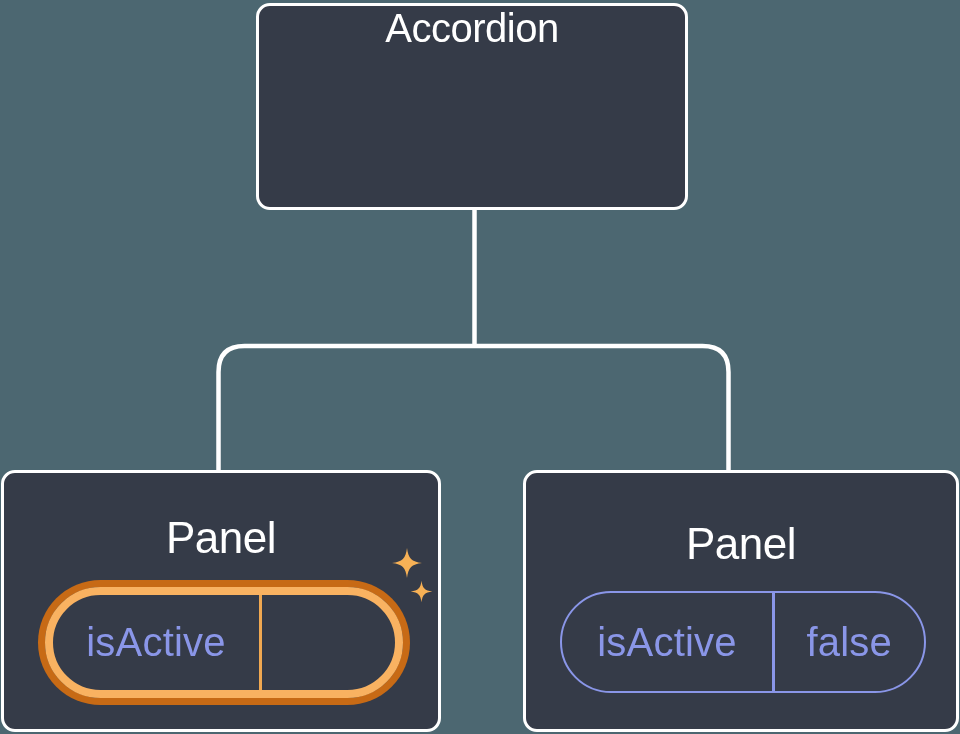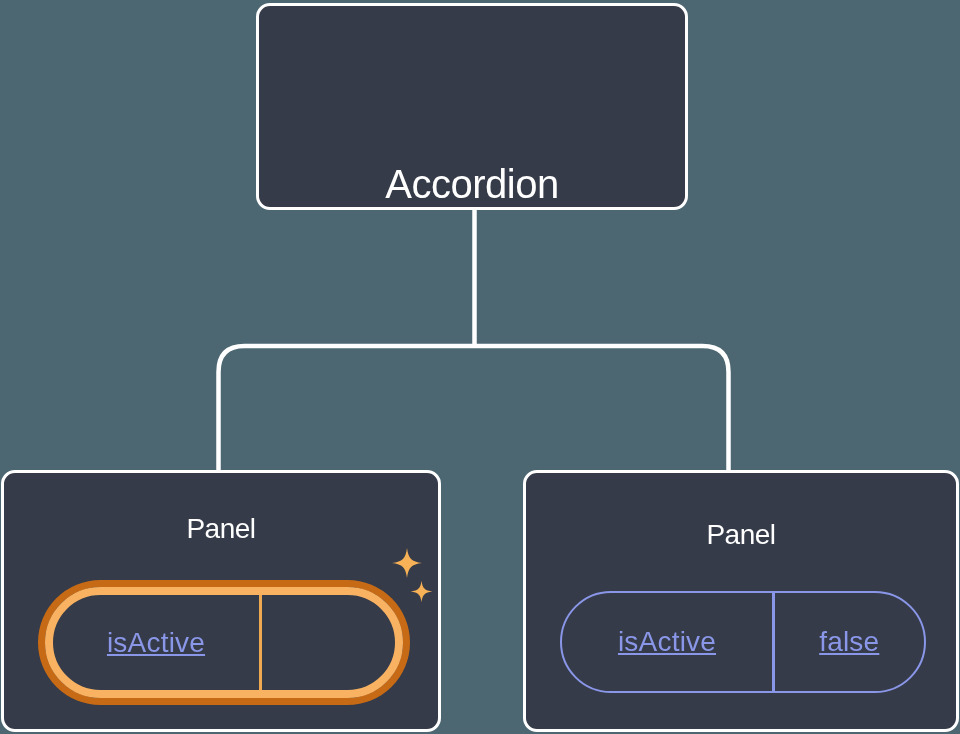--- a/index.html
+++ b/index.html
@@ -25,58 +25,57 @@
   .canvas{position:absolute;inset:0;}
   .connectors{position:absolute;left:0;top:0;width:960px;height:734px;}
   .node{
     position:absolute;
     background:var(--node-fill);
     border:3px solid var(--node-border);
     border-radius:14px;
   }
   .node-root{
     left:256px;top:3px;width:432px;height:207px;
-    display:flex;align-items:flex-end;justify-content:center;
+    display:flex;align-items:flex-start;justify-content:center;
   }
   .node-title{
     color:var(--title-text);
     font-size:40px;
     font-weight:500;
     letter-spacing:-0.5px;
     text-align:center;
   }
   .node-panel-left{left:1px;top:470px;width:440px;height:262px;}
   .node-panel-right{left:523px;top:470px;width:436px;height:262px;}
   .panel-title{
     position:absolute;left:0;right:0;top:40px;
     color:var(--title-text);
-    font-size:28px;font-weight:500;letter-spacing:-0.5px;
+    font-size:44px;font-weight:500;letter-spacing:-0.5px;
     text-align:center;
   }
   .node-panel-right .panel-title{top:46px;}
   .state-pill{
     position:absolute;
     display:flex;align-items:stretch;
     border-radius:999px;
   }
   .pill-highlight{
     left:41px;top:114px;width:358px;height:111px;
     border:8px solid var(--highlight-inner);
     box-shadow:0 0 0 7px var(--highlight-outer);
   }
   .pill-plain{
     left:34px;top:118px;width:366px;height:102px;
     border:2.5px solid var(--state-border);
   }
   .pill-cell{
     display:flex;align-items:center;justify-content:center;
     color:var(--state-text);
-    font-size:28px;letter-spacing:0.2px;
+    font-size:40px;letter-spacing:0.2px;
     white-space:nowrap;
-    text-decoration:underline;
   }
   .pill-highlight .cell-key{width:206px;}
   .pill-highlight .cell-value{flex:1;font-weight:700;}
   .pill-plain .cell-key{width:210px;}
   .pill-plain .cell-value{flex:1;}
   .pill-divider{width:3px;background:var(--highlight-divider);}
   .pill-plain .pill-divider{width:2.5px;background:var(--state-border);}
   .sparkle{position:absolute;}
   .sparkle svg{display:block;width:100%;height:100%;}
   .sparkle path{fill:var(--sparkle);}

